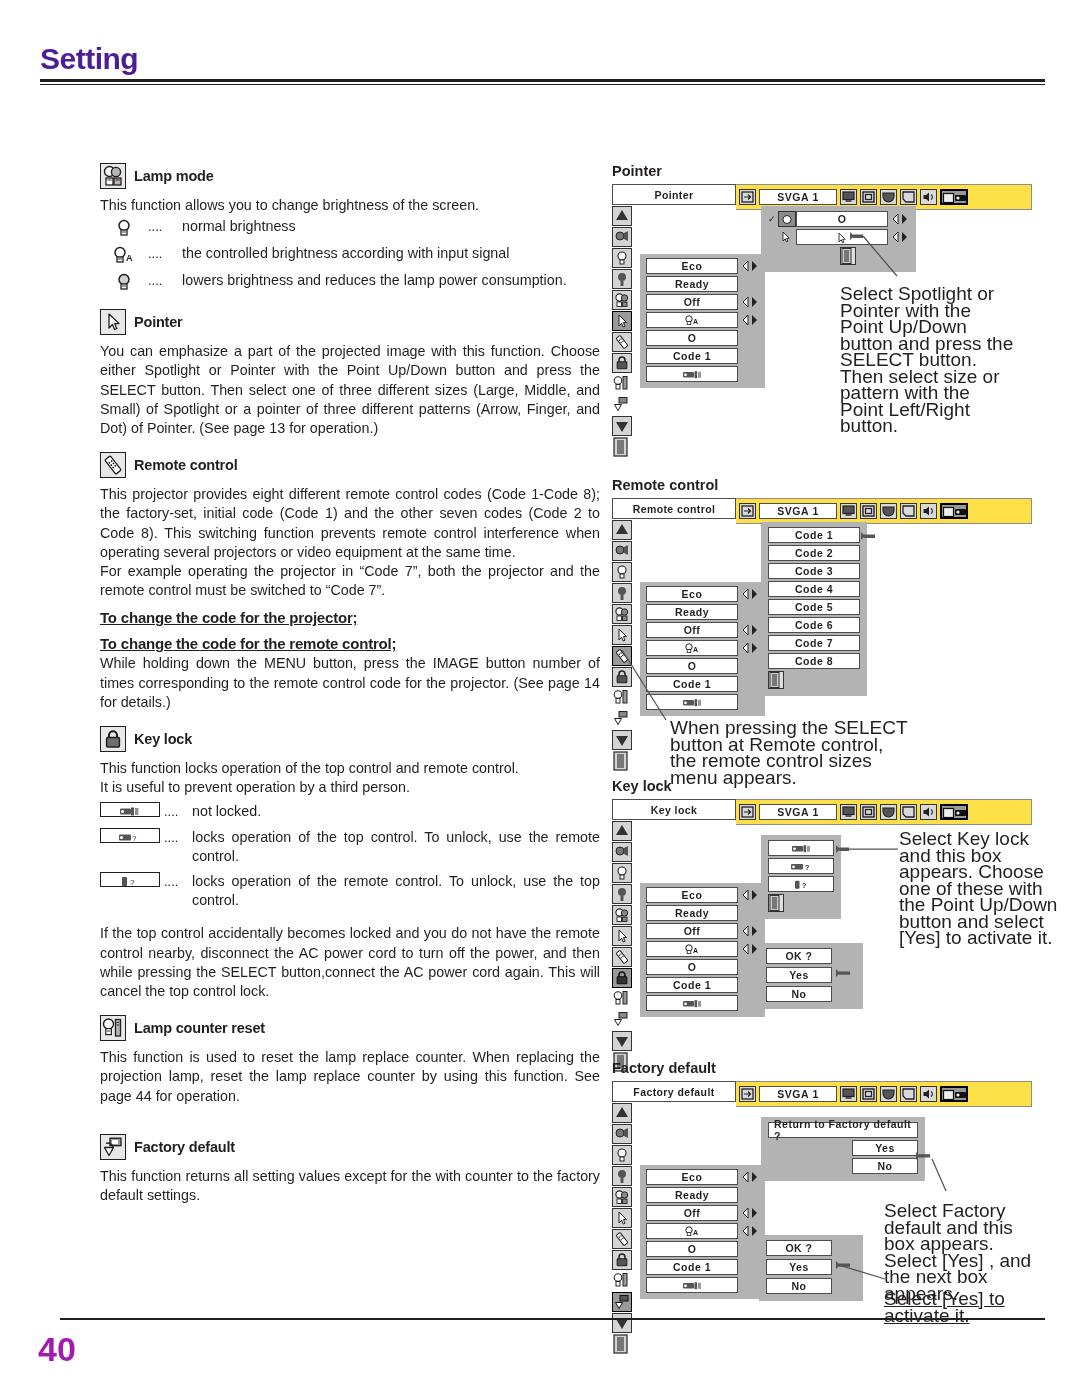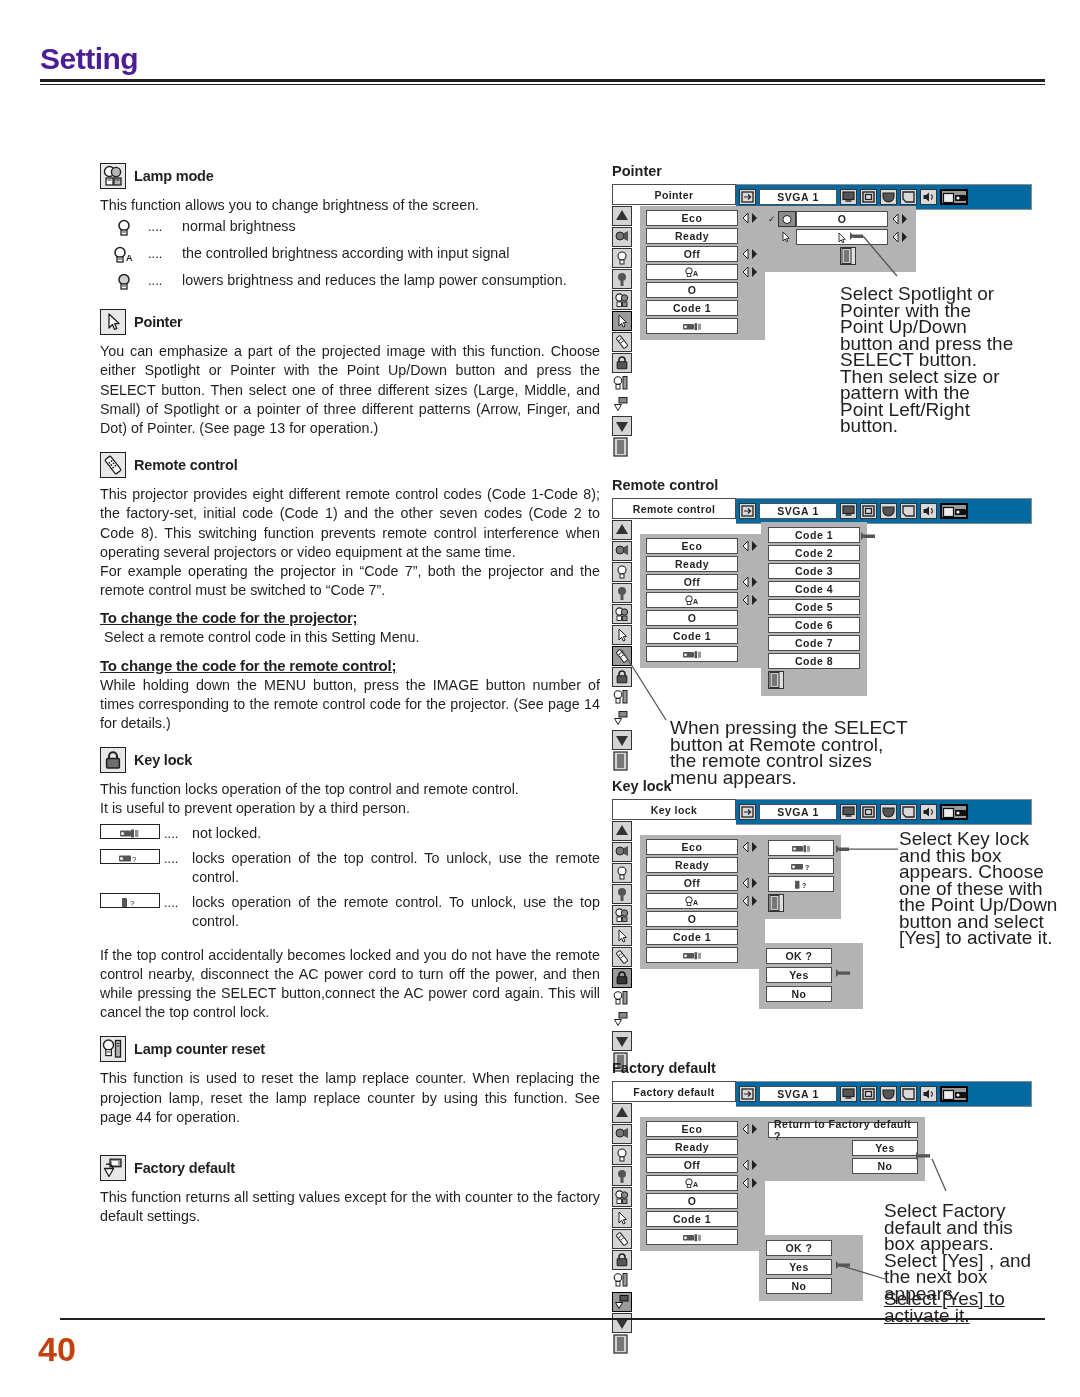--- a/index.html
+++ b/index.html
@@ -73,21 +73,21 @@
   .diag-title { font-size:14.5px; font-weight:bold; margin-bottom:5px; }
 
   .osd-top { display:flex; align-items:stretch; height:21px; }
   .osd-name {
     background:#fff; border:1.6px solid #4d4d4d;
     font-size:10.5px; font-weight:bold; letter-spacing:0.4px;
     display:flex; align-items:center; justify-content:center;
     width:124px; flex:0 0 124px;
   }
   .osd-bar {
-    background:#0369a1; border:1px solid #8c8c8c; border-left:none;
+    background:#fde047; border:1px solid #8c8c8c; border-left:none;
     display:flex; align-items:center; gap:3px; padding:12px 3px;
     flex:1;
   }
   .mini {
     width:17px; height:16px; background:#d9d9d9;
     border:1.2px solid #333; position:relative; flex:0 0 17px;
   }
   .mini.sel { background:#999; border-color:#000; border-width:2px; width:28px; flex:0 0 28px; }
   .osd-src {
     background:#fff; border:1.5px solid #4d4d4d;
@@ -102,20 +102,21 @@
     width:20px; height:20px; border:1.3px solid #333;
     background:#d4d4d4; margin-bottom:1px; position:relative;
   }
   .side-ic.hl { background:#9a9a9a; border-color:#000; border-width:1.6px; }
   .side-ic.plain { border:none; background:transparent; }
 
   .osd-cols { flex:1; position:relative; }
   .osd-panel {
     background:#b3b3b3; padding:4px 6px; display:inline-block;
     vertical-align:top;
+    margin-top:48px;
   }
   .mrow { display:flex; align-items:center; margin-bottom:2px; }
   .mval {
     background:#fff; border:1.4px solid #4d4d4d; height:16px;
     width:92px; font-size:10.5px; font-weight:bold; letter-spacing:0.5px;
     display:flex; align-items:center; justify-content:center;
     position:relative;
   }
   .lr { width:18px; flex:0 0 18px; margin-left:3px; position:relative; height:14px;}
 
@@ -132,21 +133,21 @@
   .exit-ic { width:16px; height:18px; border:1.3px solid #333; background:#e0e0e0; position:relative; }
 
   .note {
     font-size:19px; line-height:16.5px; color:#231f20;
     position:absolute;
   }
   .lead { position:absolute; }
 
   
   .footer-rule { position:absolute; left:60px; top:1318px; width:985px; height:2.4px; background:#231f20; }
-  .pageno { position:absolute; left:38px; top:1330px; font-size:34px; font-weight:bold; color:#c2410c; }
+  .pageno { position:absolute; left:38px; top:1330px; font-size:34px; font-weight:bold; color:#a21caf; }
 
   .sp8 { height:8px; }
   .sp14 { height:14px; }
 </style>
 </head>
 <body>
 
 <div class="page-header">
   <div class="page-title">Setting</div>
   <div class="rule-thick"></div>
@@ -230,21 +231,20 @@
           <circle cx="13.4" cy="14" r="0.9" fill="#231f20"></circle>
         </g>
       </svg>
     </span>
     <span class="sec-title">Remote control</span>
   </div>
   <p class="body">This projector provides eight different remote control codes (Code 1-Code 8); the factory-set, initial code (Code 1) and the other seven codes (Code 2 to Code 8).  This switching function prevents remote control interference when operating several projectors or video equipment at the same time.</p>
   <p class="body">For example operating the projector in “Code 7”,  both the projector and the remote control must be switched to “Code 7”.</p>
 
   <h4 class="sub">To change the code for the projector;</h4>
-  <p class="body" style="text-indent:4px;">Select a remote control code in this Setting Menu.</p>
   <h4 class="sub">To change the code for the remote control;</h4>
   <p class="body">While holding down the MENU button, press the IMAGE button number of times corresponding to the remote control code for the projector.  (See page 14 for details.)</p>
 
   <div class="sec-head">
     <span class="ic-box">
       <svg width="24" height="24" viewBox="0 0 24 24">
         <path d="M8 11 V8.2 a4 4 0 0 1 8 0 V11" fill="none" stroke="#231f20" stroke-width="2.1"></path>
         <rect x="5.6" y="10.6" width="12.8" height="9.4" rx="1" fill="#6e6e6e" stroke="#231f20" stroke-width="1.5"></rect>
       </svg>
     </span>

